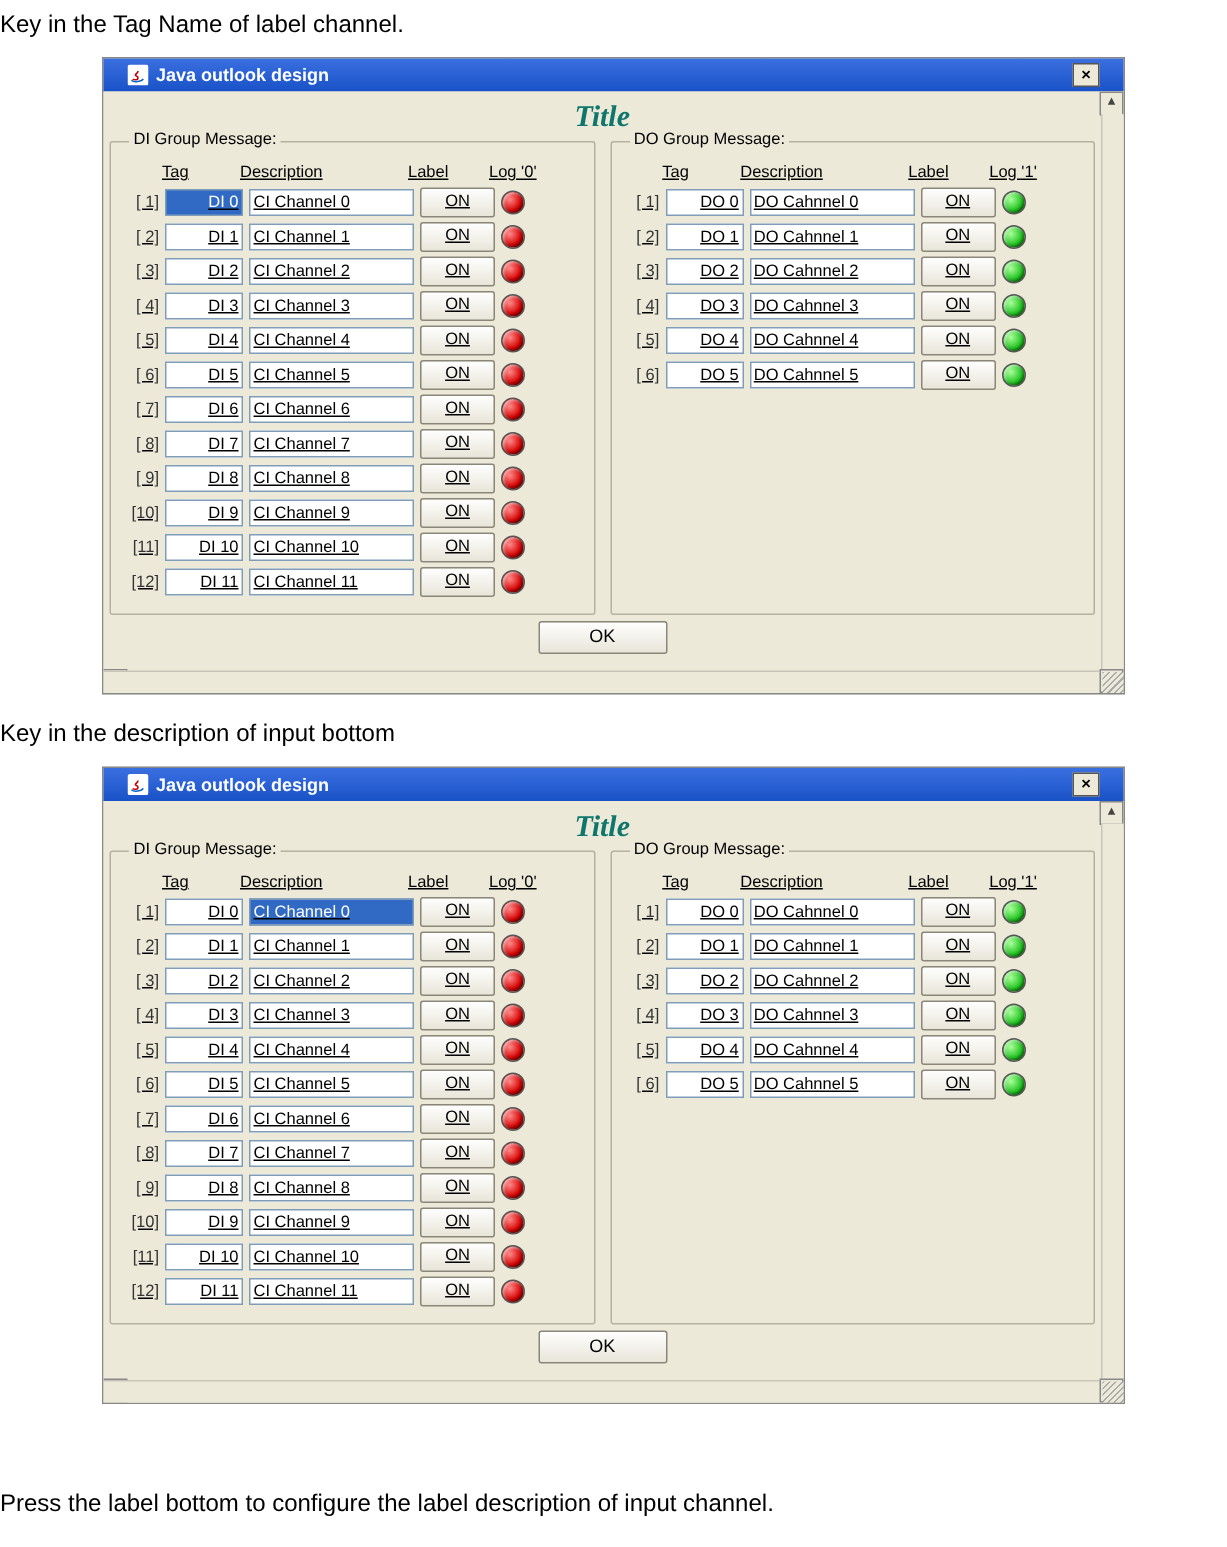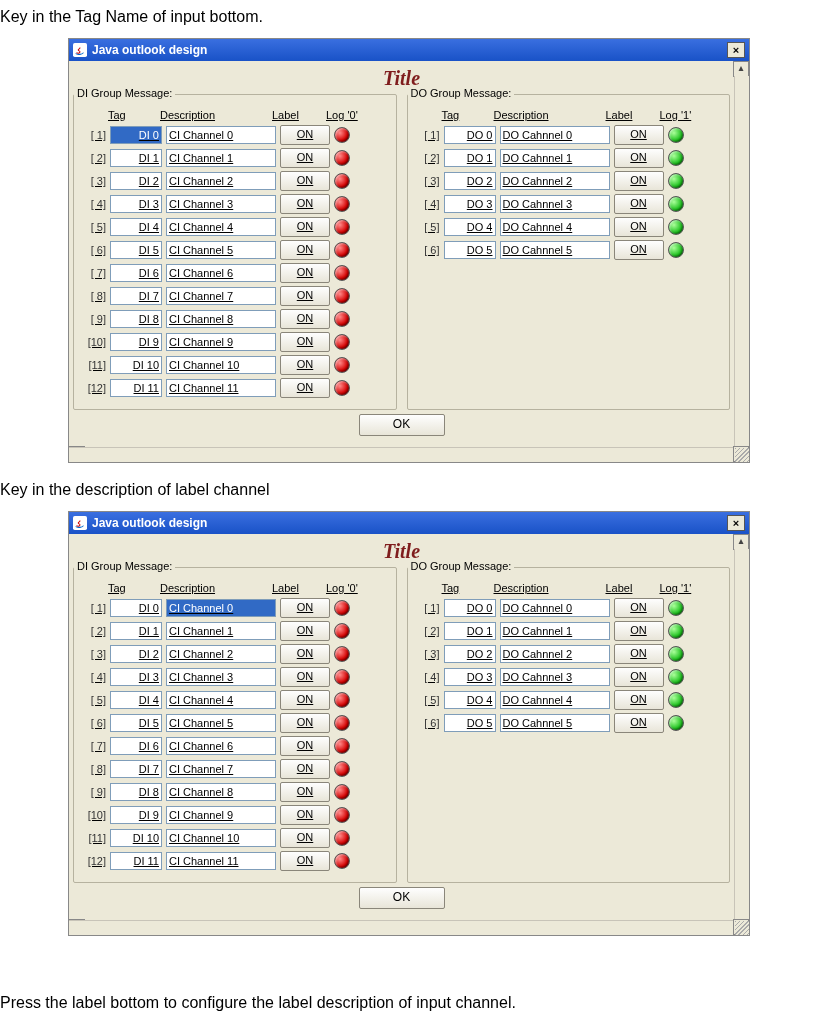--- a/index.html
+++ b/index.html
@@ -19,21 +19,21 @@
     width: 680px;
     border: 1px solid #888;
     background: #ece9d8;
     position: relative;
   }
   .titlebar {
     height: 22px;
     background: linear-gradient(to bottom, #3a6fe0 0%, #1952c7 100%);
     display: flex;
     align-items: center;
-    padding: 0 4px;
+    padding: 0 16px;
     color: #fff;
     font-size: 12px;
   }
   .titlebar .tb-icon {
     width: 14px; height: 14px;
     margin-right: 5px;
     display: inline-block;
   }
   .titlebar .tb-icon svg { width:14px; height:14px; }
   .titlebar .tb-title { flex: 1; font-weight: bold; }
@@ -96,41 +96,41 @@
     position: absolute; right:0; bottom:0;
     width:14px; height:14px;
     background: repeating-linear-gradient(135deg,#aaa,#aaa 1px,#ece9d8 1px,#ece9d8 3px);
   }
   .content {
     margin-right: 15px;
     padding: 4px 4px 8px 4px;
   }
   .app-title {
     text-align: center;
-    color: #7f1d1d;
+    color: #0f766e;
     font-family: Georgia, 'Times New Roman', serif;
     font-style: italic;
     font-weight: bold;
     font-size: 20px;
     margin: 2px 0 4px 0;
   }
   .cols {
     display: flex;
     gap: 10px;
   }
   .group {
     border: 1px solid #b6b29f;
     border-radius: 2px;
     padding: 6px 6px 8px 6px;
     position: relative;
     flex: 1;
   }
   .group-title {
     position: absolute;
-    top: -8px; left: 0;
+    top: -8px; left: 12px;
     background: #ece9d8;
     padding: 0 3px;
     font-size: 11px;
   }
   .hdr-row, .row {
     display: flex;
     align-items: center;
     gap: 4px;
     margin-bottom: 3px;
     font-size: 11px;
@@ -188,21 +188,21 @@
     font-size: 12px;
     line-height: 18px;
     border-radius: 2px;
   }
 </style>
 </head>
 <body>
 
 
 
-<div class="caption">Key in the Tag Name of input bottom.</div>
+<div class="caption">Key in the Tag Name of label channel.</div>
 
 
 <div class="window-wrap">
   <div class="titlebar">
     <span class="tb-icon">
       <svg viewBox="0 0 16 16">
           <rect width="16" height="16" fill="#fff" rx="2"></rect>
           <path d="M4 11c1 1 4 1 4-1c0-1-2-1-2-2s2-1 2-3" stroke="#c00" stroke-width="1.2" fill="none"></path>
           <path d="M3 12c2 2 8 1 9-1" stroke="#06c" stroke-width="1.2" fill="none"></path>
         </svg>
@@ -369,21 +369,21 @@
         <span class="ok-btn">OK</span>
       </div>
     </div>
     <div class="scroll-arrow-left">◂</div>
     <div class="scrollbar-h"></div>
     <div class="scroll-arrow-br">▸</div>
     <div class="scroll-corner"></div>
   </div>
 </div>
 
-<div class="caption">Key in the description of label channel</div>
+<div class="caption">Key in the description of input bottom</div>
 
 
 <div class="window-wrap">
   <div class="titlebar">
     <span class="tb-icon">
       <svg viewBox="0 0 16 16">
           <rect width="16" height="16" fill="#fff" rx="2"></rect>
           <path d="M4 11c1 1 4 1 4-1c0-1-2-1-2-2s2-1 2-3" stroke="#c00" stroke-width="1.2" fill="none"></path>
           <path d="M3 12c2 2 8 1 9-1" stroke="#06c" stroke-width="1.2" fill="none"></path>
         </svg>

